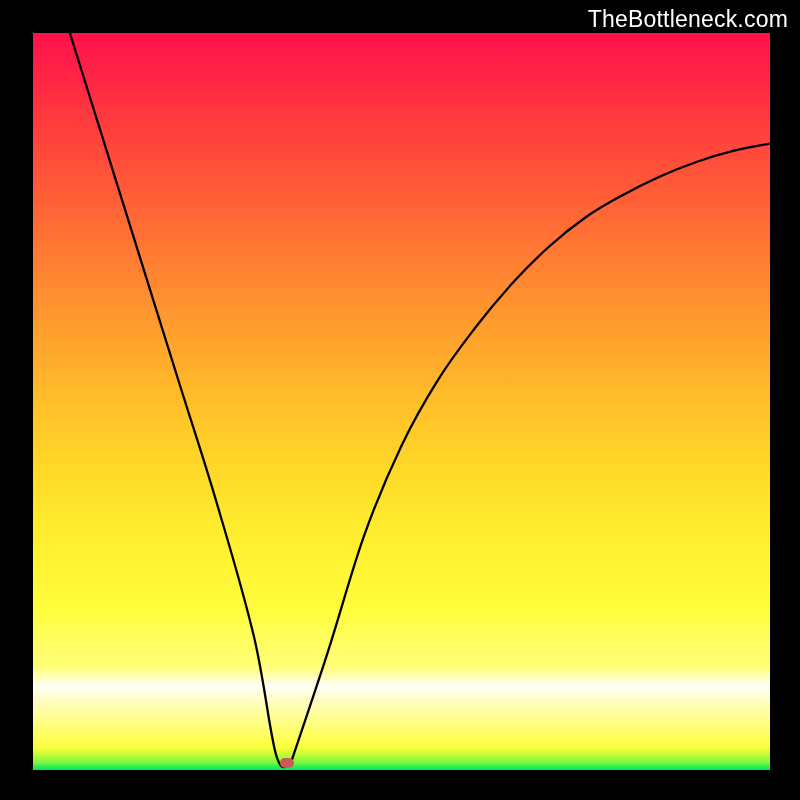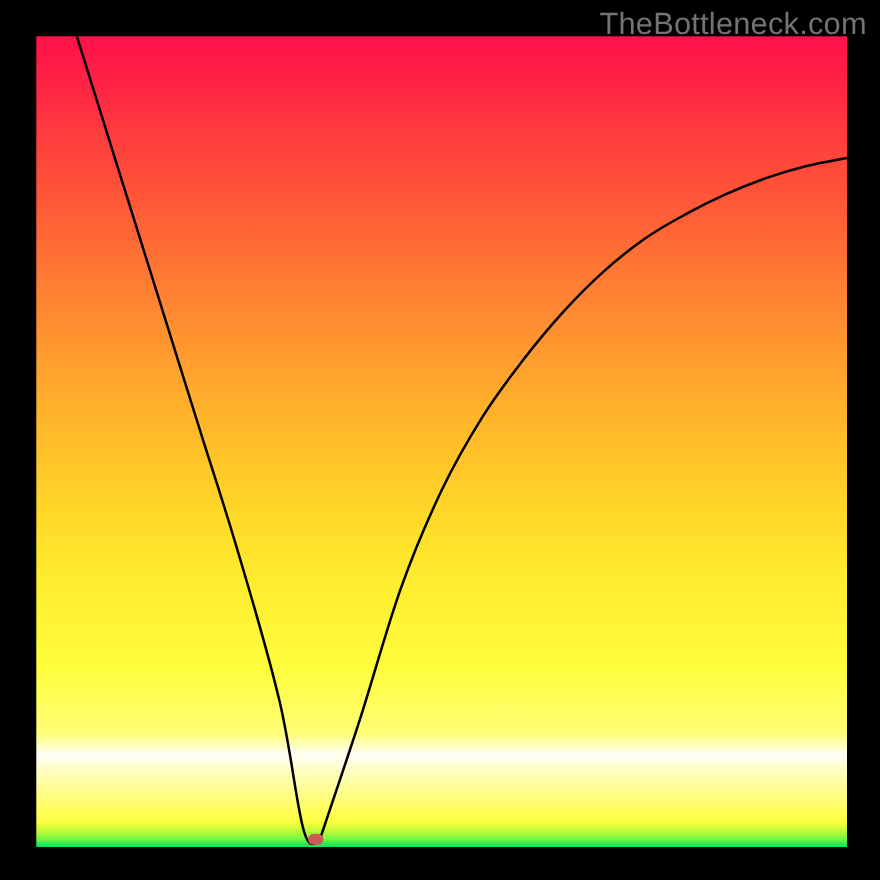--- a/index.html
+++ b/index.html
@@ -60,22 +60,22 @@
     width: 14px;
     height: 10px;
     border-radius: 5px;
     background: #cc5a55;
     transform: translate(-50%, -50%);
   }
   .watermark {
     position: absolute;
     top: 6px;
     right: 12px;
-    color: #737373;
-    font-size: 28px;
+    color: #ffffff;
+    font-size: 23px;
     font-weight: 400;
     letter-spacing: 0.2px;
   }
 </style>
 </head>
 <body>
 
 <div class="frame">
   <div class="plot-area">
     <svg class="curve-svg" viewBox="0 0 737 737" preserveAspectRatio="none">

